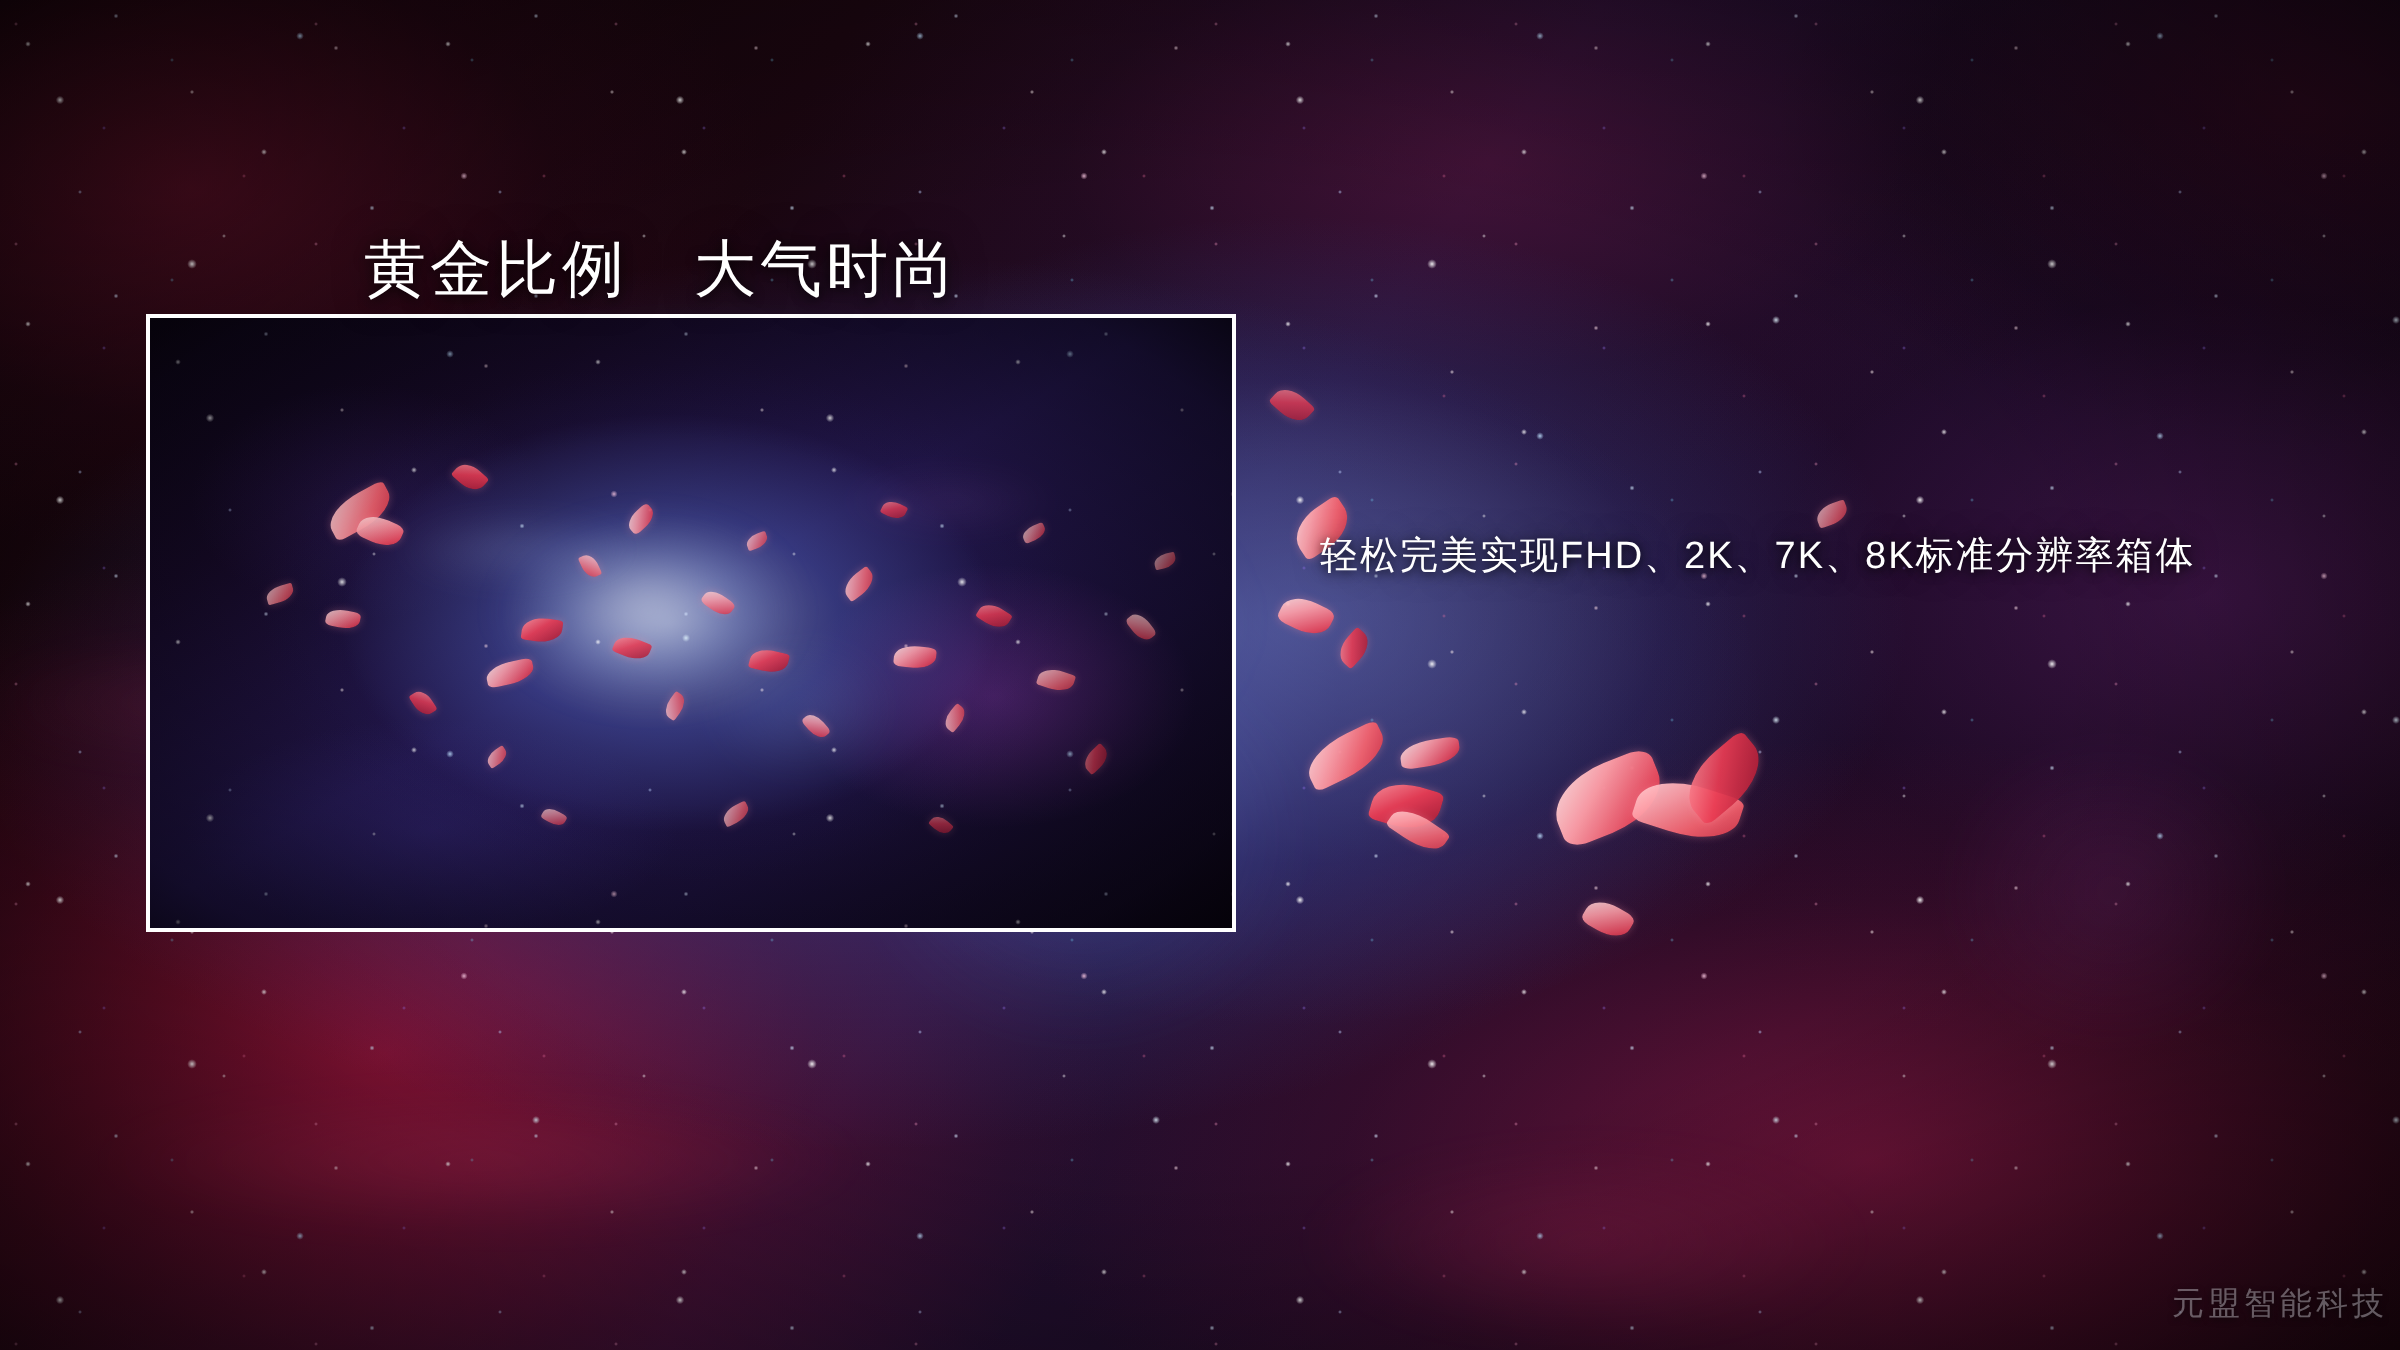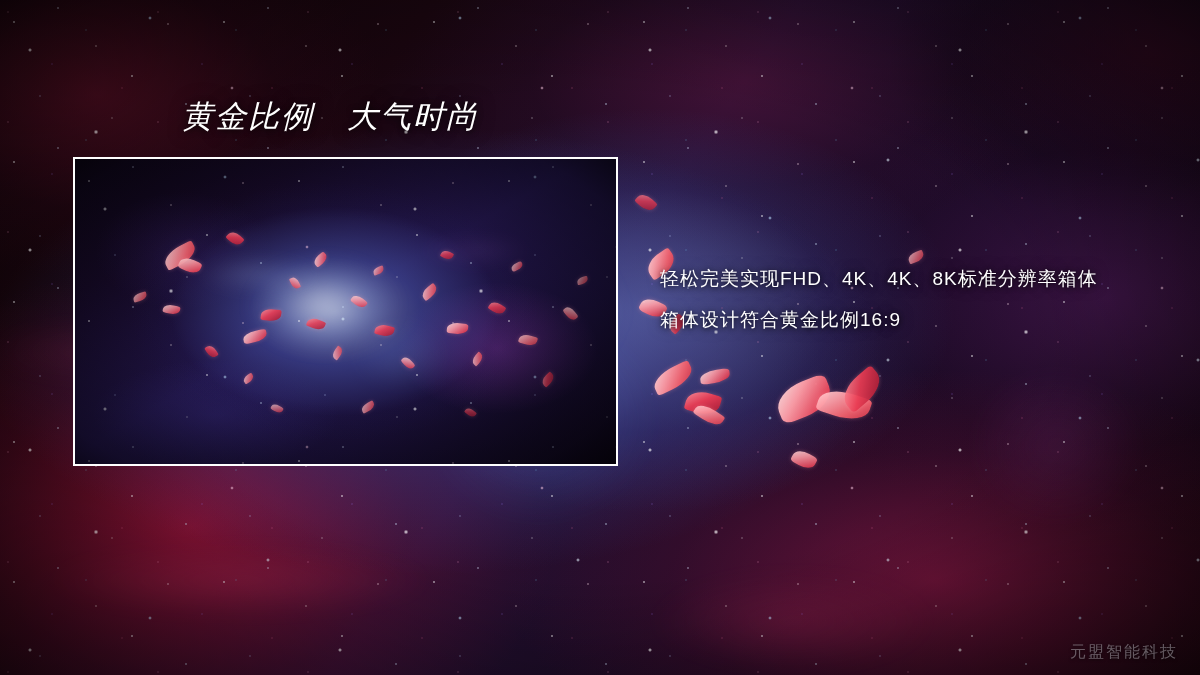--- a/index.html
+++ b/index.html
@@ -131,42 +131,41 @@
   .petal.alt{
     border-radius:58% 20% 58% 20%;
     background:linear-gradient(140deg,#ffe6e6 0%,#ff9fa8 38%,#e8485c 78%,#b32137 100%);
   }
   .petal.deep{
     background:linear-gradient(140deg,#ff9aa3 0%,#ea3c53 45%,#9e1630 100%);
   }
 
   
   #title{
-    position:absolute;left:182px;top:98px;
+    position:absolute;left:182px;top:116px;
     font-size:31px;line-height:1.25;
     letter-spacing:2px;
     color:#ffffff;
     text-shadow:0 1px 6px rgba(0,0,0,.75),0 0 18px rgba(0,0,0,.5);
     white-space:pre;
-    font-style:italic;
   }
   #body-text{
     position:absolute;left:660px;top:258px;
     width:510px;
   }
   #body-text .line{
     font-size:19px;
     line-height:41px;
     letter-spacing:1px;
     color:#ffffff;
     text-shadow:0 1px 5px rgba(0,0,0,.8),0 0 14px rgba(0,0,0,.55);
     white-space:nowrap;
   }
   #watermark{
-    position:absolute;right:22px;bottom:12px;
+    position:absolute;right:6px;bottom:12px;
     font-size:16px;
     letter-spacing:2px;
     color:rgba(190,185,195,0.48);
     text-shadow:0 1px 3px rgba(0,0,0,.6);
   }
 </style>
 </head>
 <body>
 
 <div id="slide">
@@ -232,19 +231,18 @@
         <div class="petal alt" style="left: 196px; top: 246px; width: 12px; height: 7px; opacity: 0.72; transform: rotate(30deg);"></div>
         <div class="petal" style="left: 286px; top: 244px; width: 14px; height: 8px; opacity: 0.74; transform: rotate(-28deg);"></div>
         <div class="petal deep" style="left: 390px; top: 250px; width: 11px; height: 7px; opacity: 0.7; transform: rotate(40deg);"></div>
       </div>
     <div class="panel-vig"></div>
   </div>
 
   <div id="title">黄金比例　大气时尚</div>
 
   <div id="body-text">
-    <div class="line">轻松完美实现FHD、4K、4K、8K标准分辨率箱体</div>
-    <div class="line">箱体设计符合黄金比例16:9</div>
+    <div class="line">轻松完美实现FHD、2K、7K、8K标准分辨率箱体</div>
   </div>
 
   <div id="watermark">元盟智能科技</div>
 
 </div>
 
 </body></html>

